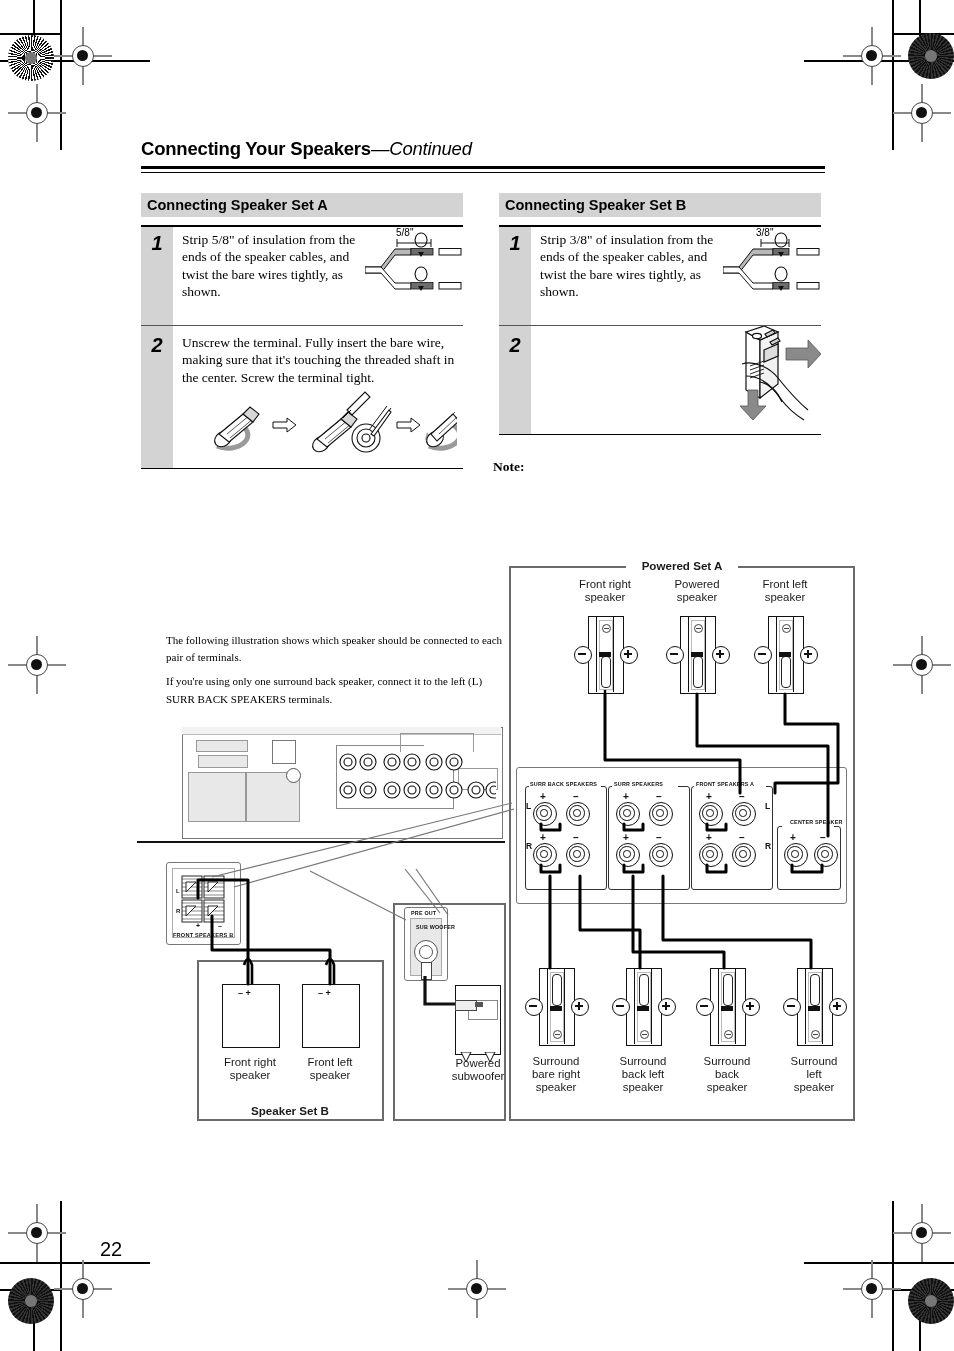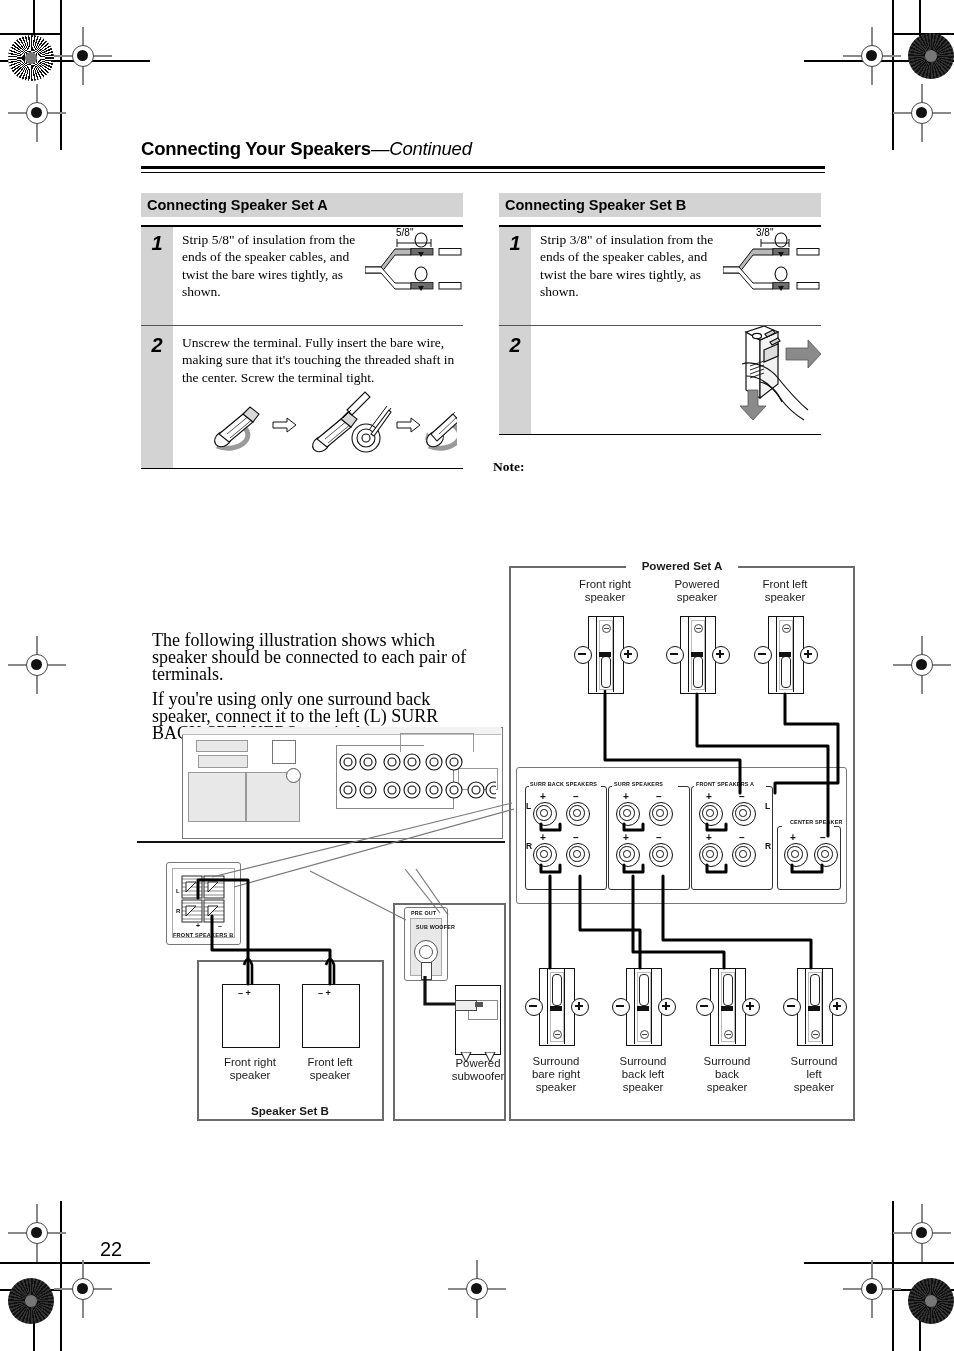--- a/index.html
+++ b/index.html
@@ -40,21 +40,21 @@
 
   .steprow{display:flex;}
   .stepnum{width:32px;flex:0 0 32px;background:#d3d3d3;text-align:center;
            font-family:"Liberation Sans",sans-serif;font-weight:bold;font-style:italic;font-size:20px;padding-top:5px;box-sizing:border-box;}
   .stepbody{flex:1;padding:4px 2px 6px 9px;box-sizing:border-box;position:relative;}
   .stepbody p{margin:0 0 5px 0;font-size:13.5px;line-height:17.6px;}
 
   .note{left:493px;top:458px;width:335px;font-size:13.5px;line-height:17.6px;}
   .note b{font-family:"Liberation Serif",serif;font-weight:bold;}
 
-  .intro{left:152px;top:632px;width:340px;font-size:18px;line-height:17.2px;}
+  .intro{left:166px;top:632px;width:340px;font-size:11px;line-height:17.2px;}
   .intro p{margin:0 0 7px 0;}
 
   
   .pageno{left:100px;top:1238px;font-family:"Liberation Sans",sans-serif;font-size:20px;}
   .boxA{position:absolute;border:2.5px solid #6b6b6b;}
   .lbl{position:absolute;font-family:"Liberation Sans",sans-serif;font-size:11.4px;line-height:13.2px;text-align:center;color:#1a1a1a;}
   .lblb{font-weight:bold;font-size:11.6px;}
   .tiny{font-family:"Liberation Sans",sans-serif;font-weight:bold;color:#111;}
 
   .spk{position:absolute;}

